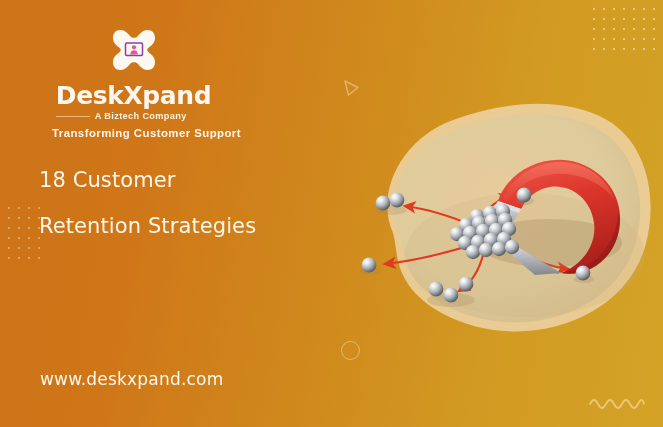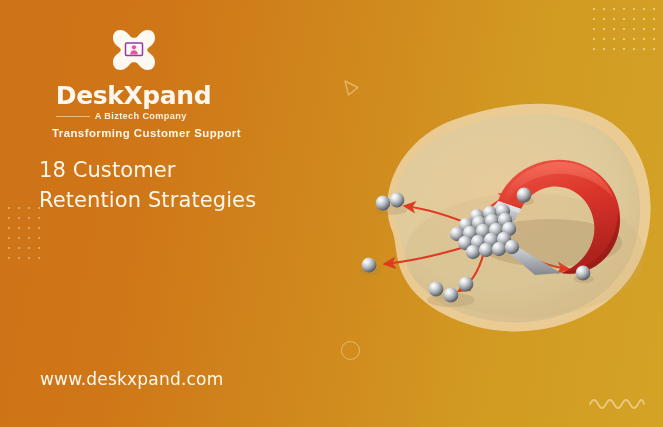--- a/index.html
+++ b/index.html
@@ -136,21 +136,21 @@
   .headline-main {
     font-size: 30px;
     font-weight: 700;
     color: #fffaf2;
     line-height: 1.19;
     letter-spacing: -0.3px;
     font-family: "DejaVu Sans", sans-serif;
     margin: 0;
   }
   .headline-sub {
-    margin-top: 0;
+    margin-top: 10px;
     font-size: 21px;
     font-weight: 400;
     color: #fff6ea;
     line-height: 1.32;
     letter-spacing: 0.1px;
     font-family: "DejaVu Sans", sans-serif;
   }
 
   
   .site-url {
@@ -219,21 +219,21 @@
           <span class="logo-sub-rule"></span>
           <span class="logo-sub">A Biztech Company</span>
         </div>
       </div>
     </div>
     <div class="logo-tagline">Transforming Customer Support</div>
   </div>
 
   <div class="headline">
     <div class="headline-sub">18 Customer</div>
-    <div class="headline-sub" style="margin-top:2px;">Retention Strategies</div>
+    <div class="headline-sub" style="margin-top:18px;">Retention Strategies</div>
   </div>
 
   <div class="site-url">www.deskxpand.com</div>
 
   <div class="illustration">
     <svg width="325" height="240" viewBox="0 0 325 240">
       <defs>
         <radialGradient id="blobG" cx="42%" cy="38%" r="72%">
           <stop offset="0%" stop-color="#e8cb9b"></stop>
           <stop offset="62%" stop-color="#decb9c"></stop>

